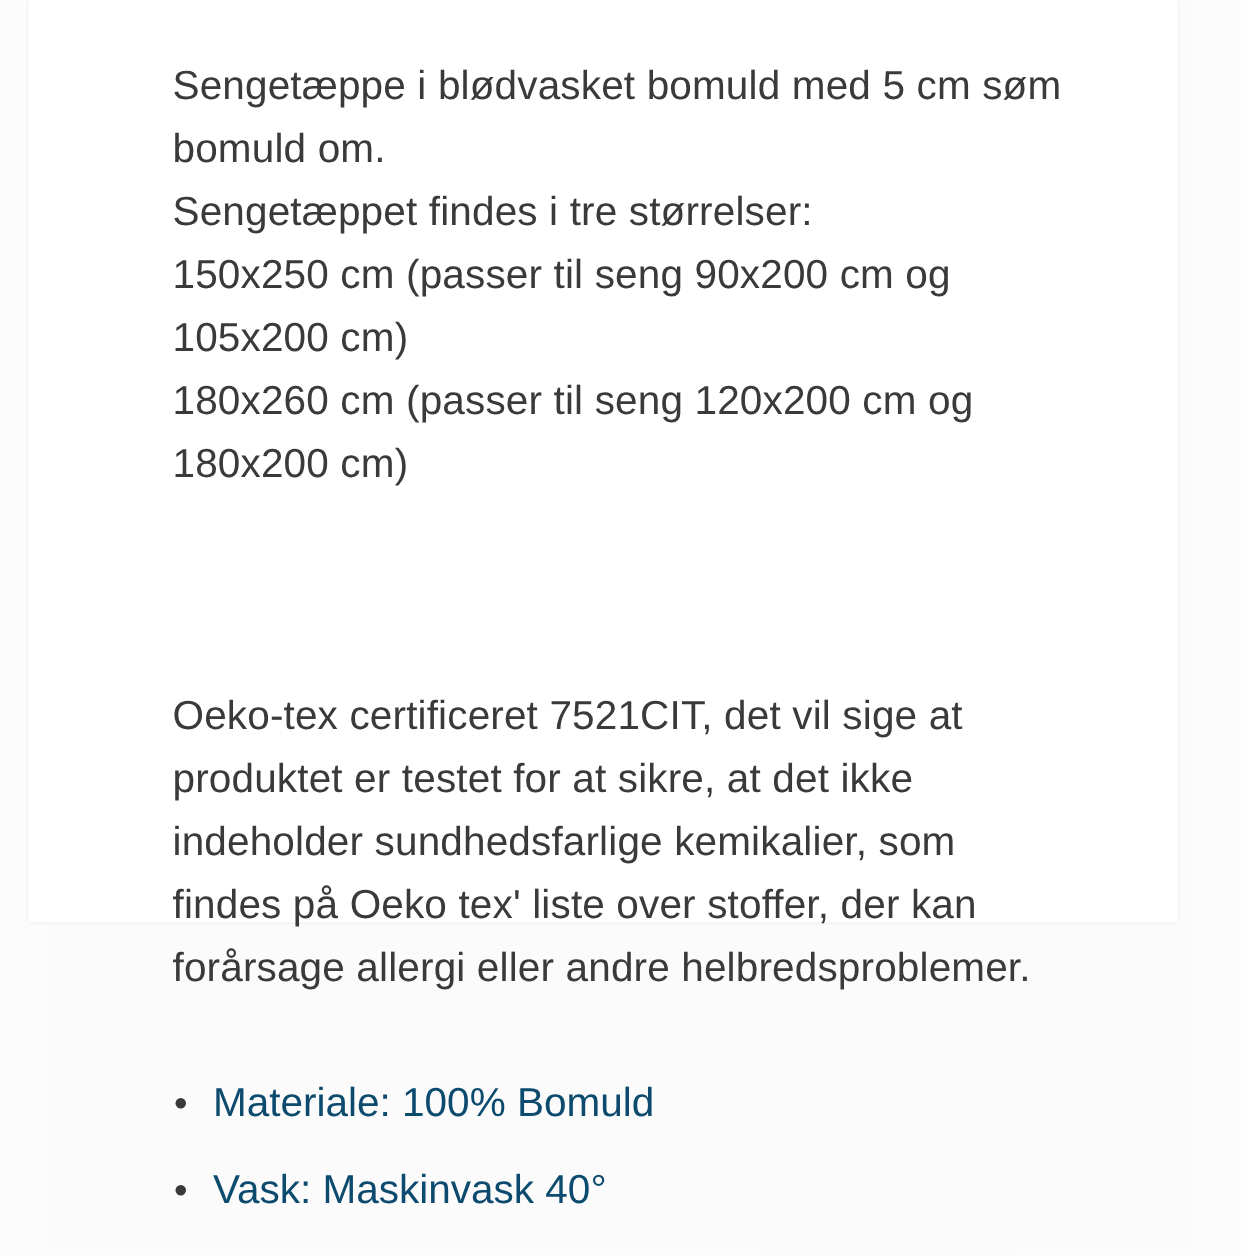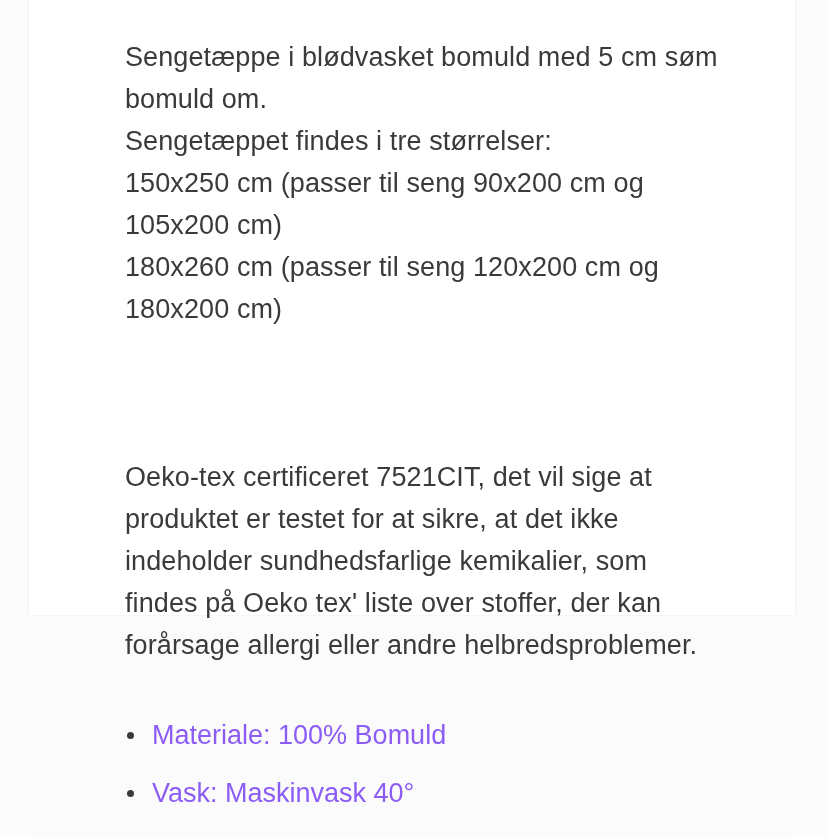--- a/index.html
+++ b/index.html
@@ -19,21 +19,21 @@
   
   .page-viewport {
     position: relative;
     width: 827px;
     height: 837px;
     background: #fbfbfb;
     overflow: hidden;
   }
   .page-sheet {
     position: absolute;
-    left: 29px;
+    left: 19px;
     top: 0;
     width: 766px;
     height: 615px;
     background: #ffffff;
     box-shadow: -1px 0 2px rgba(0,0,0,0.045), 1px 0 2px rgba(0,0,0,0.045);
   }
   .gutter {
     position: absolute;
     top: 0;
     height: 837px;
@@ -96,21 +96,21 @@
     padding: 0;
     list-style: none;
     width: 680px;
   }
   .spec-item {
     position: relative;
     padding-left: 27px;
     height: 58px;
     font-size: 27px;
     line-height: 38px;
-    color: #8b5cf6;
+    color: #0c4a6e;
     white-space: nowrap;
   }
   .spec-item .bullet-dot {
     position: absolute;
     left: 2px;
     top: 16px;
     width: 7px;
     height: 7px;
     border-radius: 50%;
     background: #3a3a3a;

